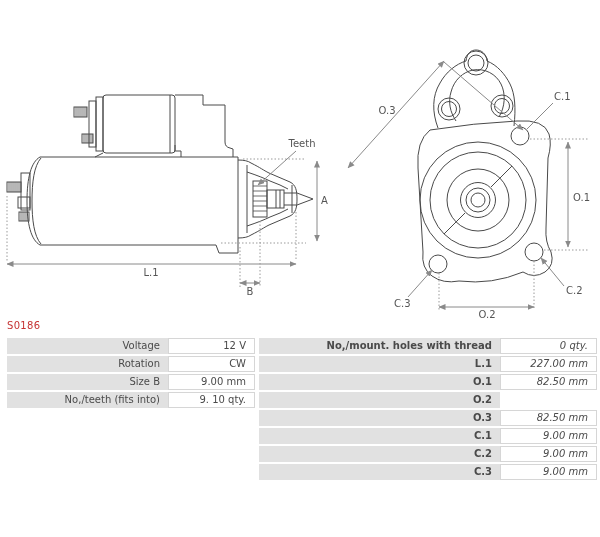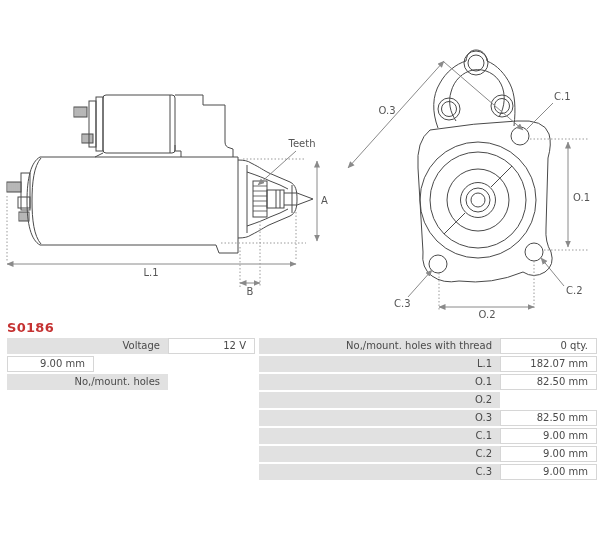--- a/index.html
+++ b/index.html
@@ -4,39 +4,39 @@
 <style>
   * { margin:0; padding:0; box-sizing:border-box; }
   html,body { background:#fff; }
   body { font-family:"DejaVu Sans", sans-serif; }
   .page {
     position:relative; width:600px; height:537px; background:#fff; overflow:hidden;
   }
   .drawing-area { position:absolute; left:0; top:0; width:600px; height:320px; }
   .part-number {
     position:absolute; left:7px; top:320px;
-    font-size:13px; font-weight:700; color:#c53232; letter-spacing:0.3px;
+    font-size:10px; font-weight:400; color:#c53232; letter-spacing:0.3px;
   }
   .spec-tables {
     position:absolute; left:7px; top:338px; display:flex; gap:4px;
   }
   .spec-table { display:flex; flex-direction:column; }
   .spec-row { display:flex; margin-bottom:2px; height:16px; }
   .spec-label {
     background:#e1e1e1; color:#4a4a4a; font-size:10px; line-height:16px;
     text-align:right; padding-right:8px; height:16px;
   }
   .spec-value {
     background:#ffffff; border:1px solid #d6d6d6; color:#4a4a4a; font-size:10px;
     line-height:14px; text-align:right; padding-right:8px; height:16px;
   }
   .t-left .spec-label { width:161px; }
   .t-left .spec-value { width:87px; }
-  .t-right .spec-label { width:241px; }
-  .t-right .spec-value { width:97px; }
+  .t-right .spec-label { width:241px;font-weight:bold; }
+  .t-right .spec-value { width:97px;font-style:italic; }
   svg text {
     font-family:"DejaVu Sans", sans-serif; font-size:10px; fill:#555;
   }
   .outline { stroke:#4a4a4a; stroke-width:1; fill:none; }
   .dim { stroke:#8a8a8a; stroke-width:1; fill:none; }
   .dotted { stroke:#9a9a9a; stroke-width:1; fill:none; stroke-dasharray:1.5 2; }
   .hatch { stroke:#4a4a4a; stroke-width:0.8; fill:none; }
 </style>
 </head>
 <body>
@@ -160,35 +160,43 @@
   <div class="part-number">S0186</div>
 
   <div class="spec-tables">
 
     <div class="spec-table t-left">
       <div class="spec-row">
         <div class="spec-label">Voltage</div>
         <div class="spec-value">12 V</div>
       </div>
       <div class="spec-row">
-        <div class="spec-value">9.00 mm</div>
-      </div>
-      <div class="spec-row">
-        <div class="spec-label">No,/mount. holes</div>
+        <div class="spec-label">Rotation</div>
+        <div class="spec-value">CW</div>
+      </div>
+      <div class="spec-row">
+        <div class="spec-label">Size B</div>
+        <div class="spec-value">9.00 mm</div>
+      </div>
+      <div class="spec-row">
+        <div class="spec-label">No,/teeth (fits into)</div>
+        <div class="spec-value">9. 10 qty.</div>
+      </div>
+      <div class="spec-row">
       </div>
     </div>
 
     <div class="spec-table t-right">
       <div class="spec-row">
         <div class="spec-label">No,/mount. holes with thread</div>
         <div class="spec-value">0 qty.</div>
       </div>
       <div class="spec-row">
         <div class="spec-label">L.1</div>
-        <div class="spec-value">182.07 mm</div>
+        <div class="spec-value">227.00 mm</div>
       </div>
       <div class="spec-row">
         <div class="spec-label">O.1</div>
         <div class="spec-value">82.50 mm</div>
       </div>
       <div class="spec-row">
         <div class="spec-label">O.2</div>
       </div>
       <div class="spec-row">
         <div class="spec-label">O.3</div>

